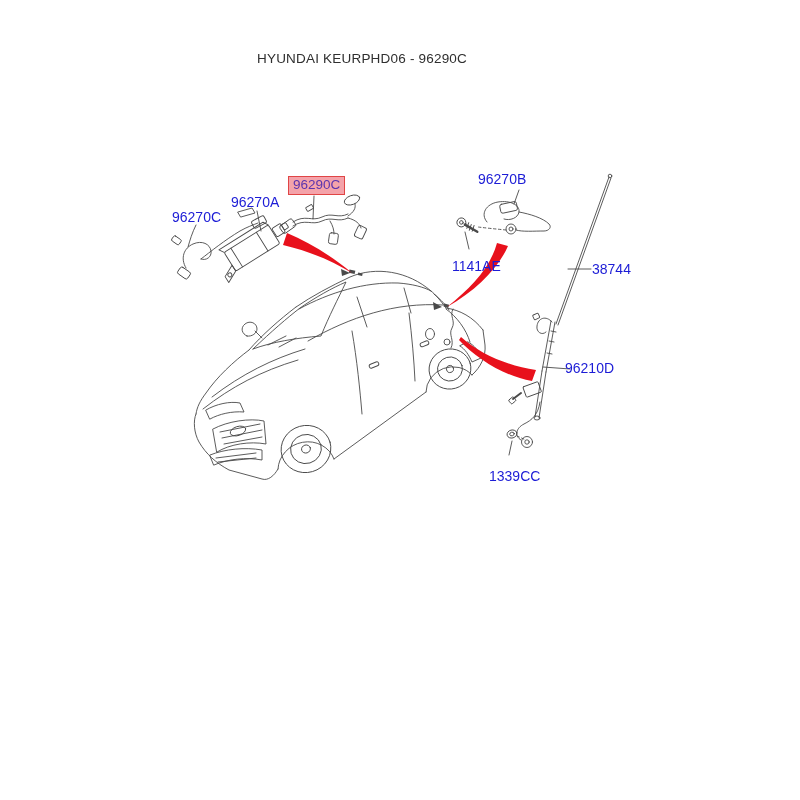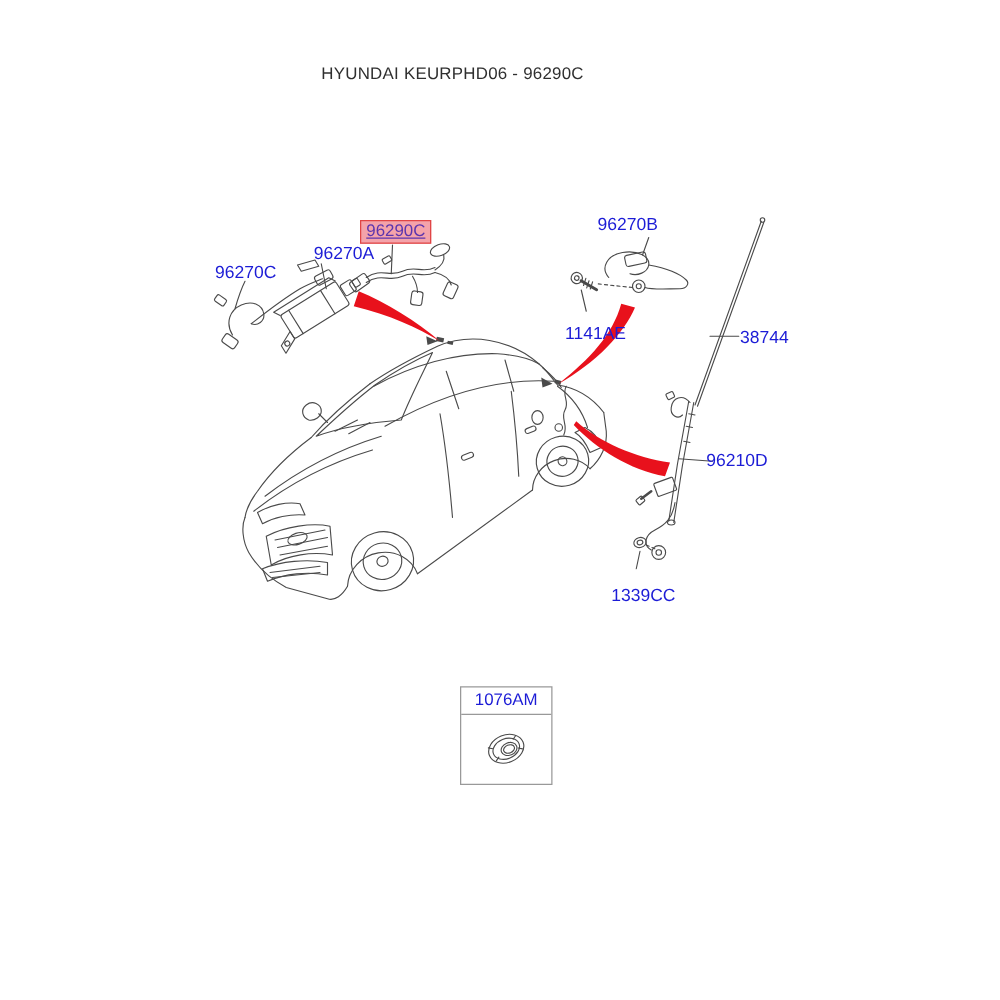--- a/index.html
+++ b/index.html
@@ -8,21 +8,21 @@
   #diagram-svg{position:absolute;left:0;top:0;}
   .ln{stroke:var(--line);fill:none;stroke-width:.9;stroke-linecap:round;stroke-linejoin:round;}
   .fill-dark{fill:var(--line);stroke:none;}
   .swoosh{fill:var(--arrow);stroke:none;}
   .dashed{stroke-dasharray:2.5 2.5;}
   .page-title{position:absolute;left:257px;top:51px;font-size:13.5px;color:var(--title);
               letter-spacing:.2px;white-space:nowrap;}
   .plabel{position:absolute;font-size:14px;color:var(--label);white-space:nowrap;cursor:pointer;}
   .phl{position:absolute;border:1.5px solid var(--highlight-border);background:var(--highlight-fill);
        color:var(--highlight-text);font-size:13.5px;line-height:16px;padding:0 4px 1px 4px;
-       white-space:nowrap;cursor:pointer;text-decoration:underline;}
+       white-space:nowrap;cursor:pointer;}
   .inset{position:absolute;left:368px;top:549px;width:74px;height:79px;
          border:1px solid var(--inset-border);background:#fff;box-sizing:border-box;}
   .inset-hd{height:21px;border-bottom:1px solid var(--inset-border);text-align:center;
             font-size:13.5px;color:var(--label);line-height:20px;cursor:pointer;}
   .inset-body{display:flex;align-items:center;justify-content:center;height:54px;}
 </style>
 </head>
 <body>
 
 <div id="stage">
@@ -192,36 +192,22 @@
       <path d="M570,369 L543,367"></path>
       <path d="M512,441 L509,455"></path>
     </g>
 
     <path class="swoosh" d="M287,233 C309,242 333,257 352,273 C334,262 312,252 283,245 Z"></path>
     <path class="swoosh" d="M508,246 C499,267 477,290 447,307 C472,287 490,268 497,243 Z"></path>
     <path class="swoosh" d="M461,337 C480,354 508,366 536,370 L532,381 C504,376 477,359 459,340 Z"></path>
   </svg>
 
   <div class="plabel" style="left:172px;top:209px">96270C</div>
-  <div class="plabel" style="left:251px;top:194px">96270A</div>
+  <div class="plabel" style="left:231px;top:194px">96270A</div>
   <div class="phl" style="left:288px;top:176px">96290C</div>
   <div class="plabel" style="left:478px;top:171px">96270B</div>
   <div class="plabel" style="left:452px;top:258px">1141AE</div>
   <div class="plabel" style="left:592px;top:261px">38744</div>
   <div class="plabel" style="left:565px;top:360px">96210D</div>
   <div class="plabel" style="left:489px;top:468px">1339CC</div>
 
-  <div class="inset">
-    <div class="inset-hd">1076AM</div>
-    <div class="inset-body">
-      <svg width="70" height="50" viewBox="0 0 70 50">
-        <g class="ln" transform="rotate(-22 35 25)">
-          <ellipse cx="35" cy="25" rx="14.5" ry="11"></ellipse>
-          <ellipse cx="35" cy="25" rx="11" ry="8"></ellipse>
-          <ellipse cx="37" cy="26" rx="6.5" ry="5"></ellipse>
-          <ellipse cx="37" cy="26" rx="4.5" ry="3.2"></ellipse>
-          <path d="M22,19 l3,2 M24,31 l3,-2 M46,18 l-3,2 M47,30 l-3,-2"></path>
-        </g>
-      </svg>
-    </div>
-  </div>
 
 </div>
 
 </body></html>

